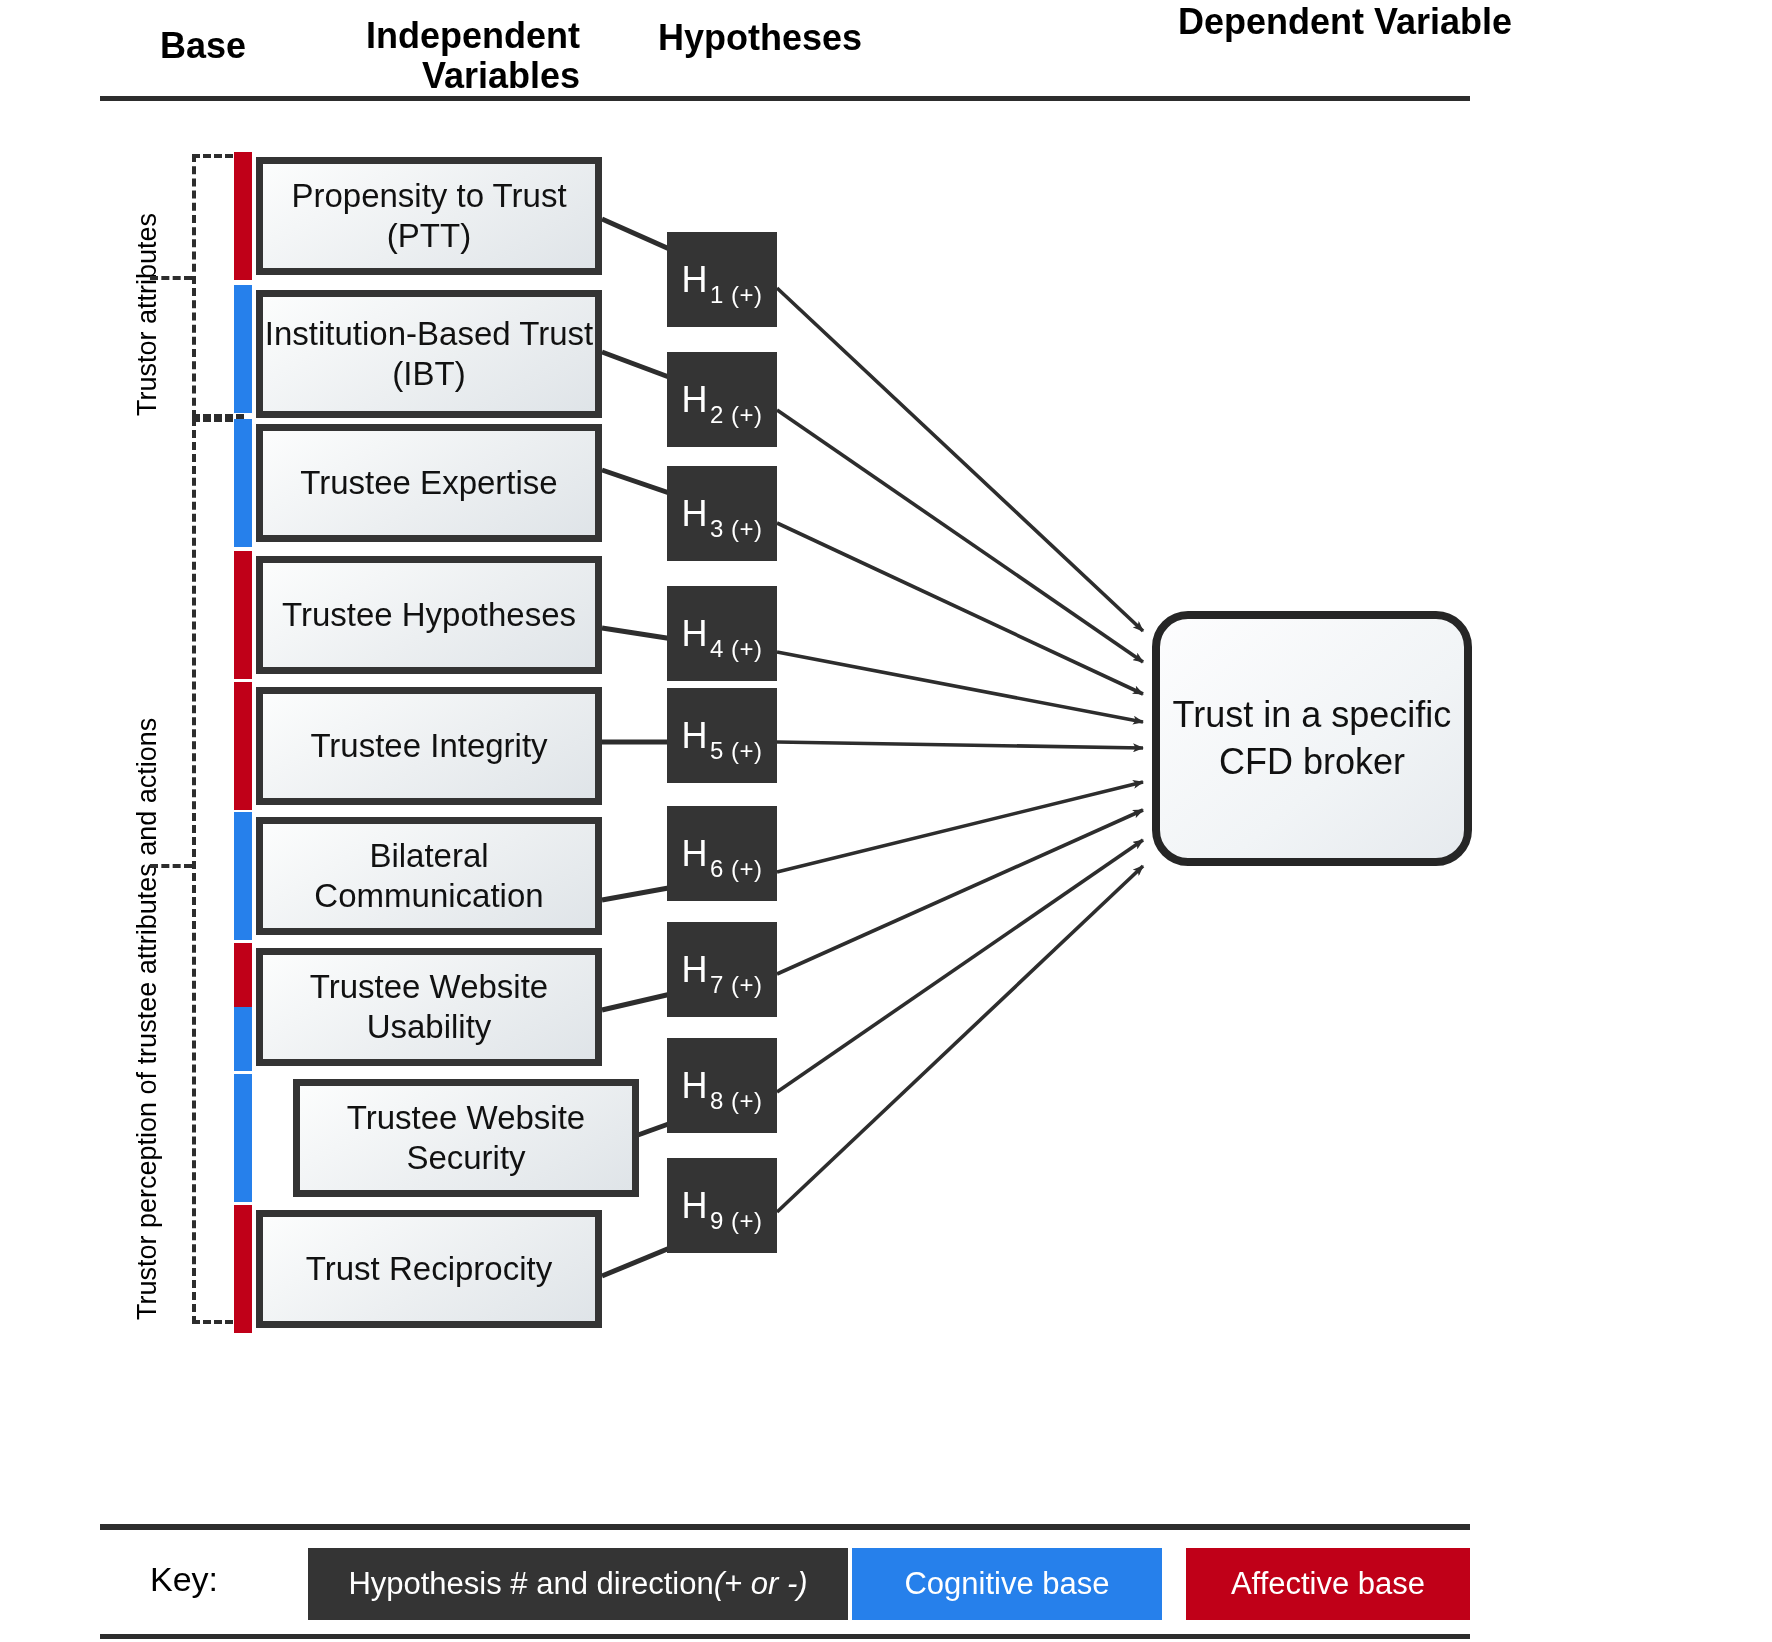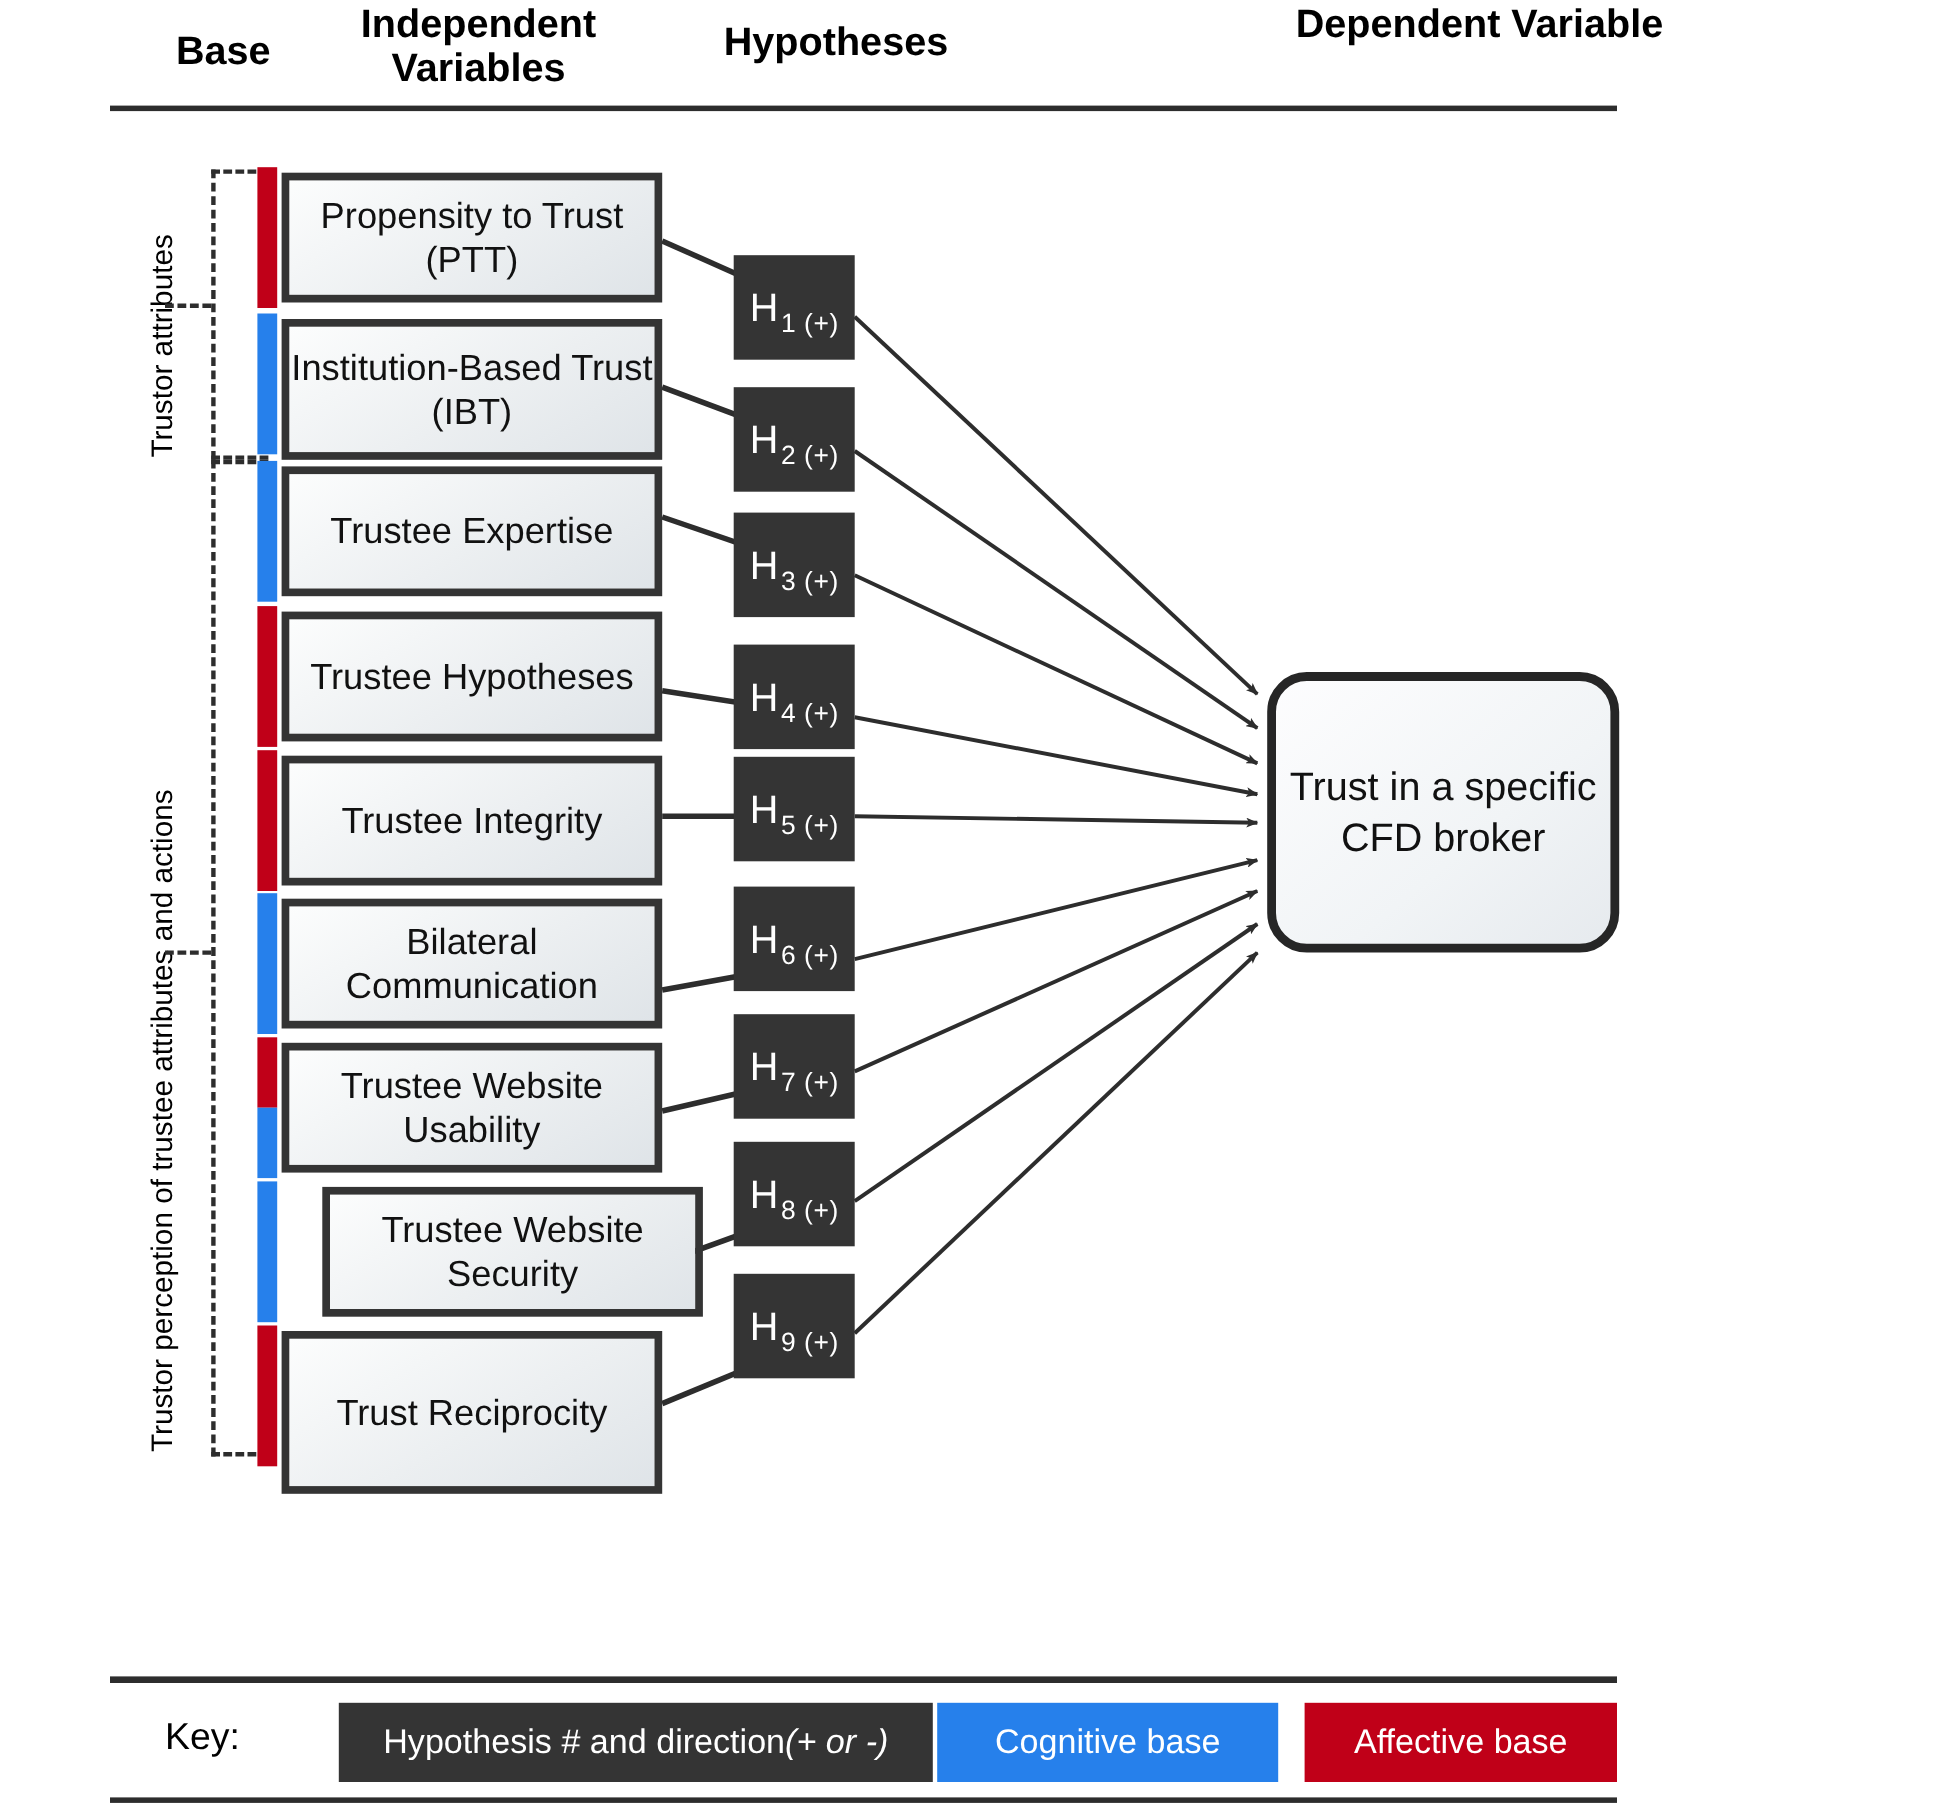--- a/index.html
+++ b/index.html
@@ -22,21 +22,21 @@
   
   .col-head {
     position: absolute;
     text-align: center;
     font-weight: bold;
     font-size: 36px;
     line-height: 1.12;
     color: #000;
   }
   #head-base      { left: 118px;  top: 26px;  width: 170px; }
-  #head-iv        { left: 290px;  top: 2px;   width: 290px; }
+  #head-iv        { left: 290px;  top: 16px;   width: 290px; text-align: right; }
   #head-hyp       { left: 600px;  top: 18px;  width: 320px; }
   #head-dv        { left: 1155px; top: 2px;   width: 380px; }
 
   .rule {
     position: absolute;
     background: #2d2d2d;
   }
   #rule-top    { left: 100px; top: 96px;   width: 1370px; height: 5px; }
   #rule-bot-1  { left: 100px; top: 1524px; width: 1370px; height: 6px; }
   #rule-bot-2  { left: 100px; top: 1634px; width: 1370px; height: 5px; }
@@ -276,21 +276,21 @@
     <div class="colorbar">
       <div class="seg" style="height:100%;background:#2680EB;"></div>
     </div>
     <div class="iv-box" style="height:118px;margin-left:37px;">Trustee Website Security</div>
   </div>
 
   <div class="iv-row" id="iv-8" style="top:1205px;height:128px;">
     <div class="colorbar">
       <div class="seg" style="height:100%;background:#C00018;"></div>
     </div>
-    <div class="iv-box" style="height:148px;">Trust Reciprocity</div>
+    <div class="iv-box" style="height:118px;">Trust Reciprocity</div>
   </div>
 
   <div class="hyp-box" style="left:667px;top:232px;">
     <span class="h-main">H</span>
       <span class="h-sub">1 (+)</span>
   </div>
   <div class="hyp-box" style="left:667px;top:352px;">
     <span class="h-main">H</span>
       <span class="h-sub">2 (+)</span>
   </div>

